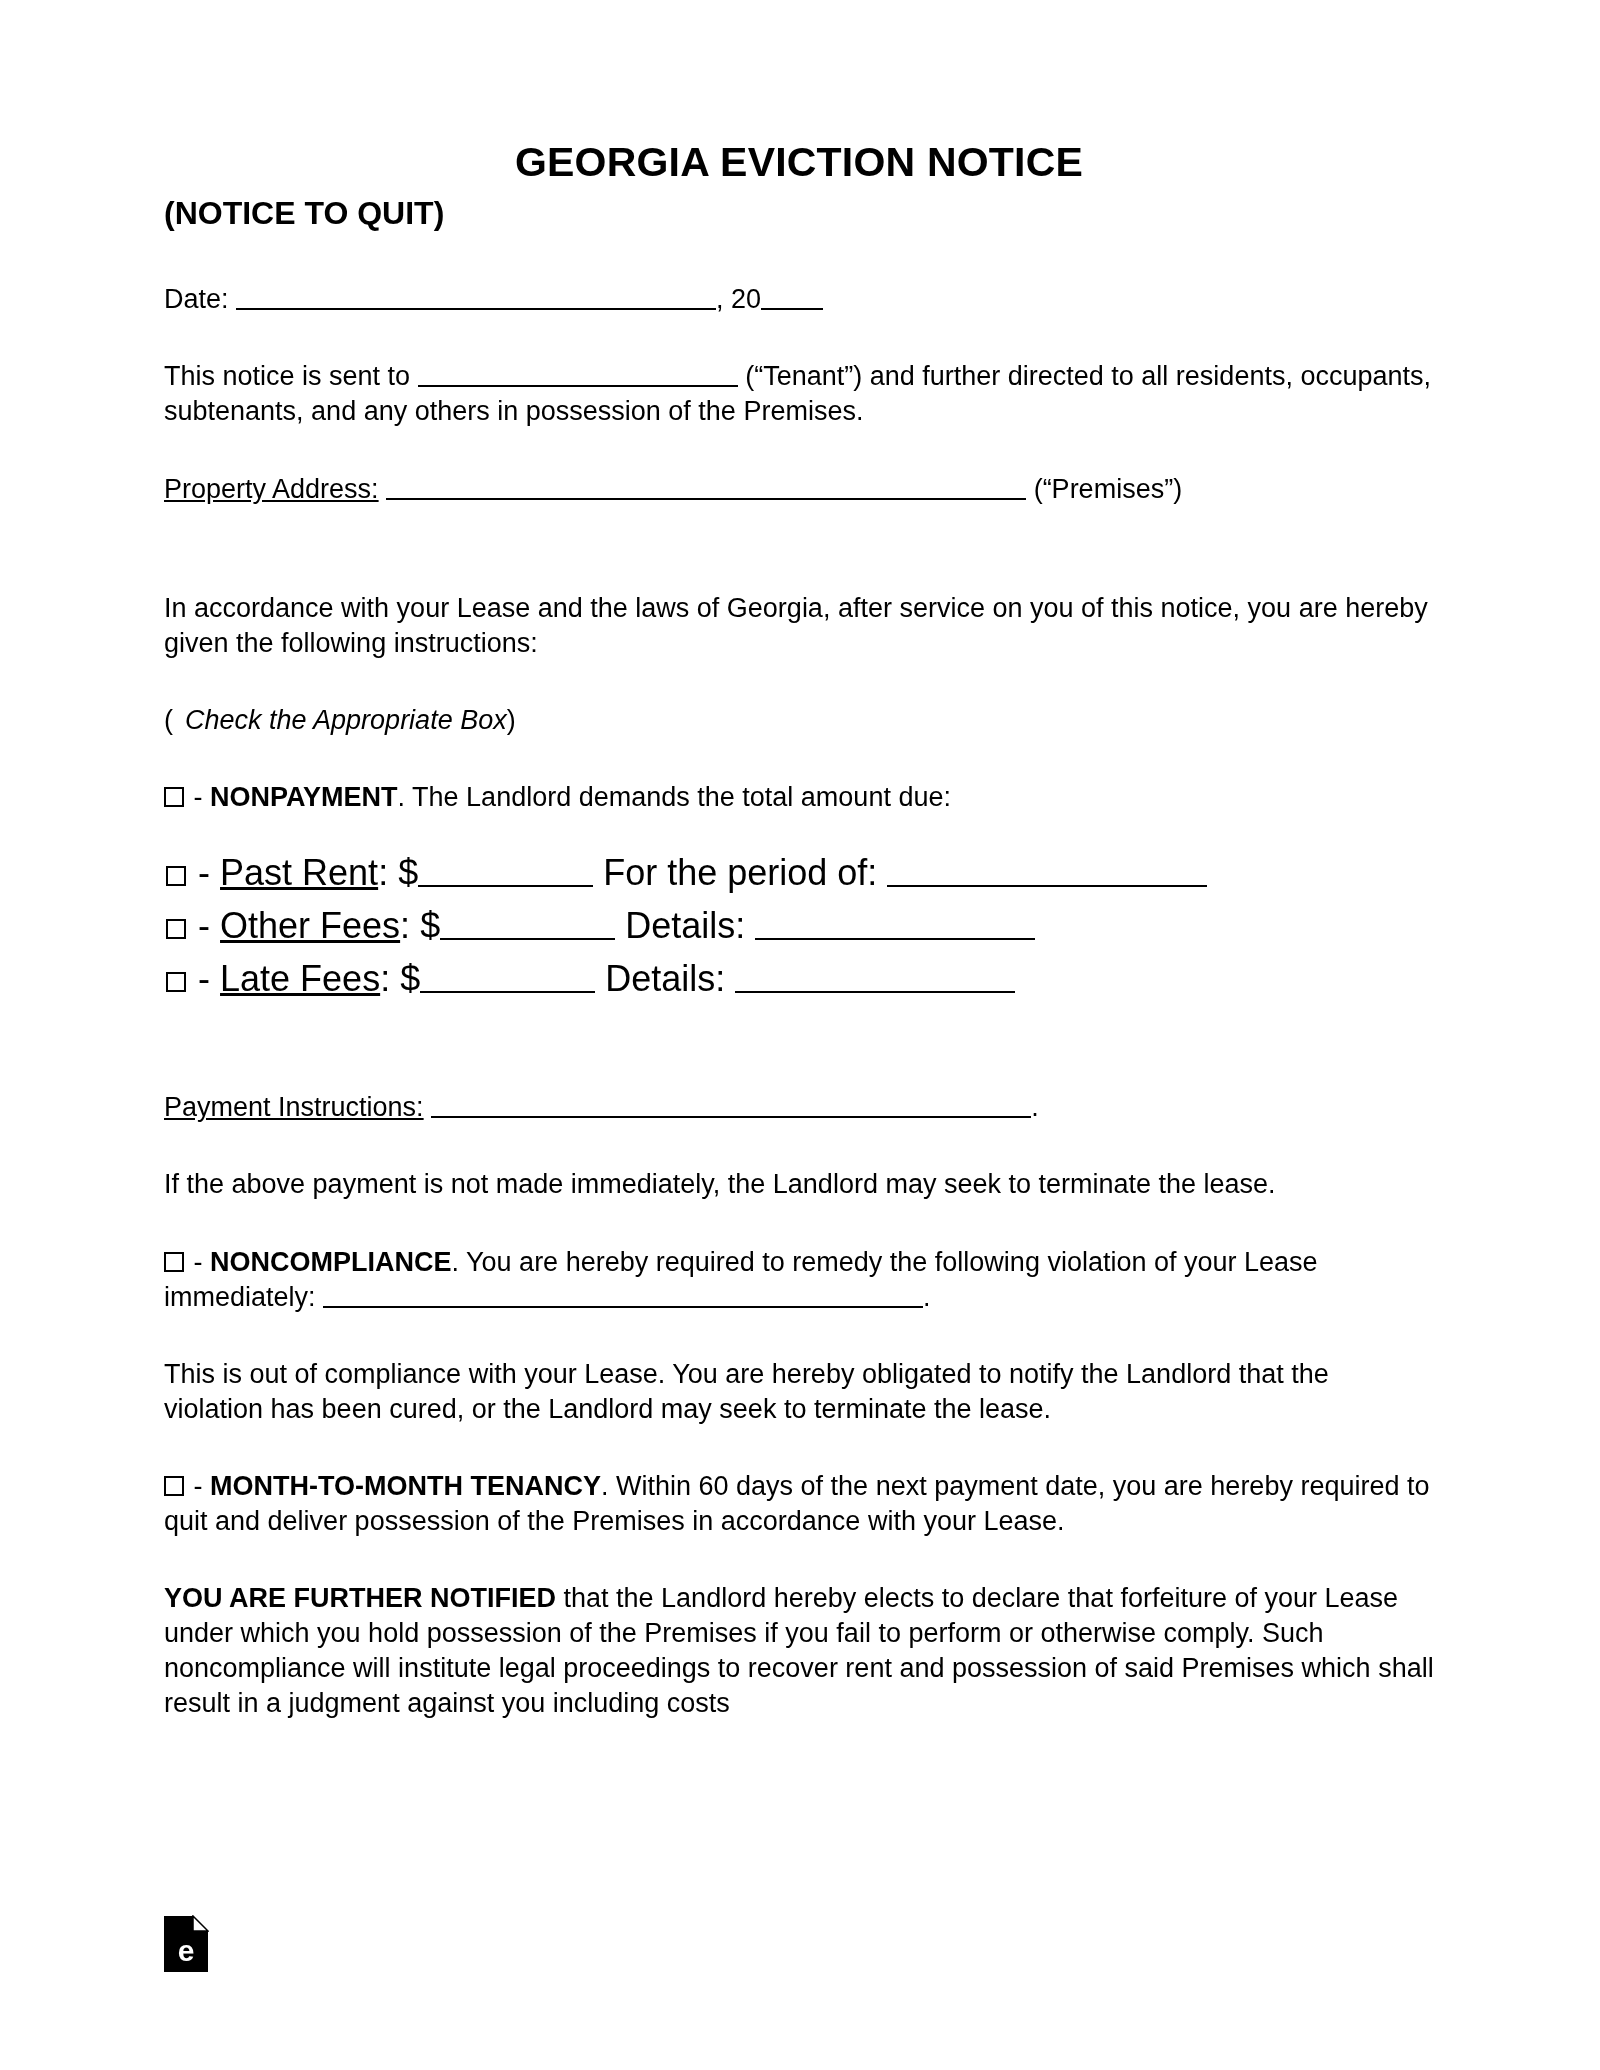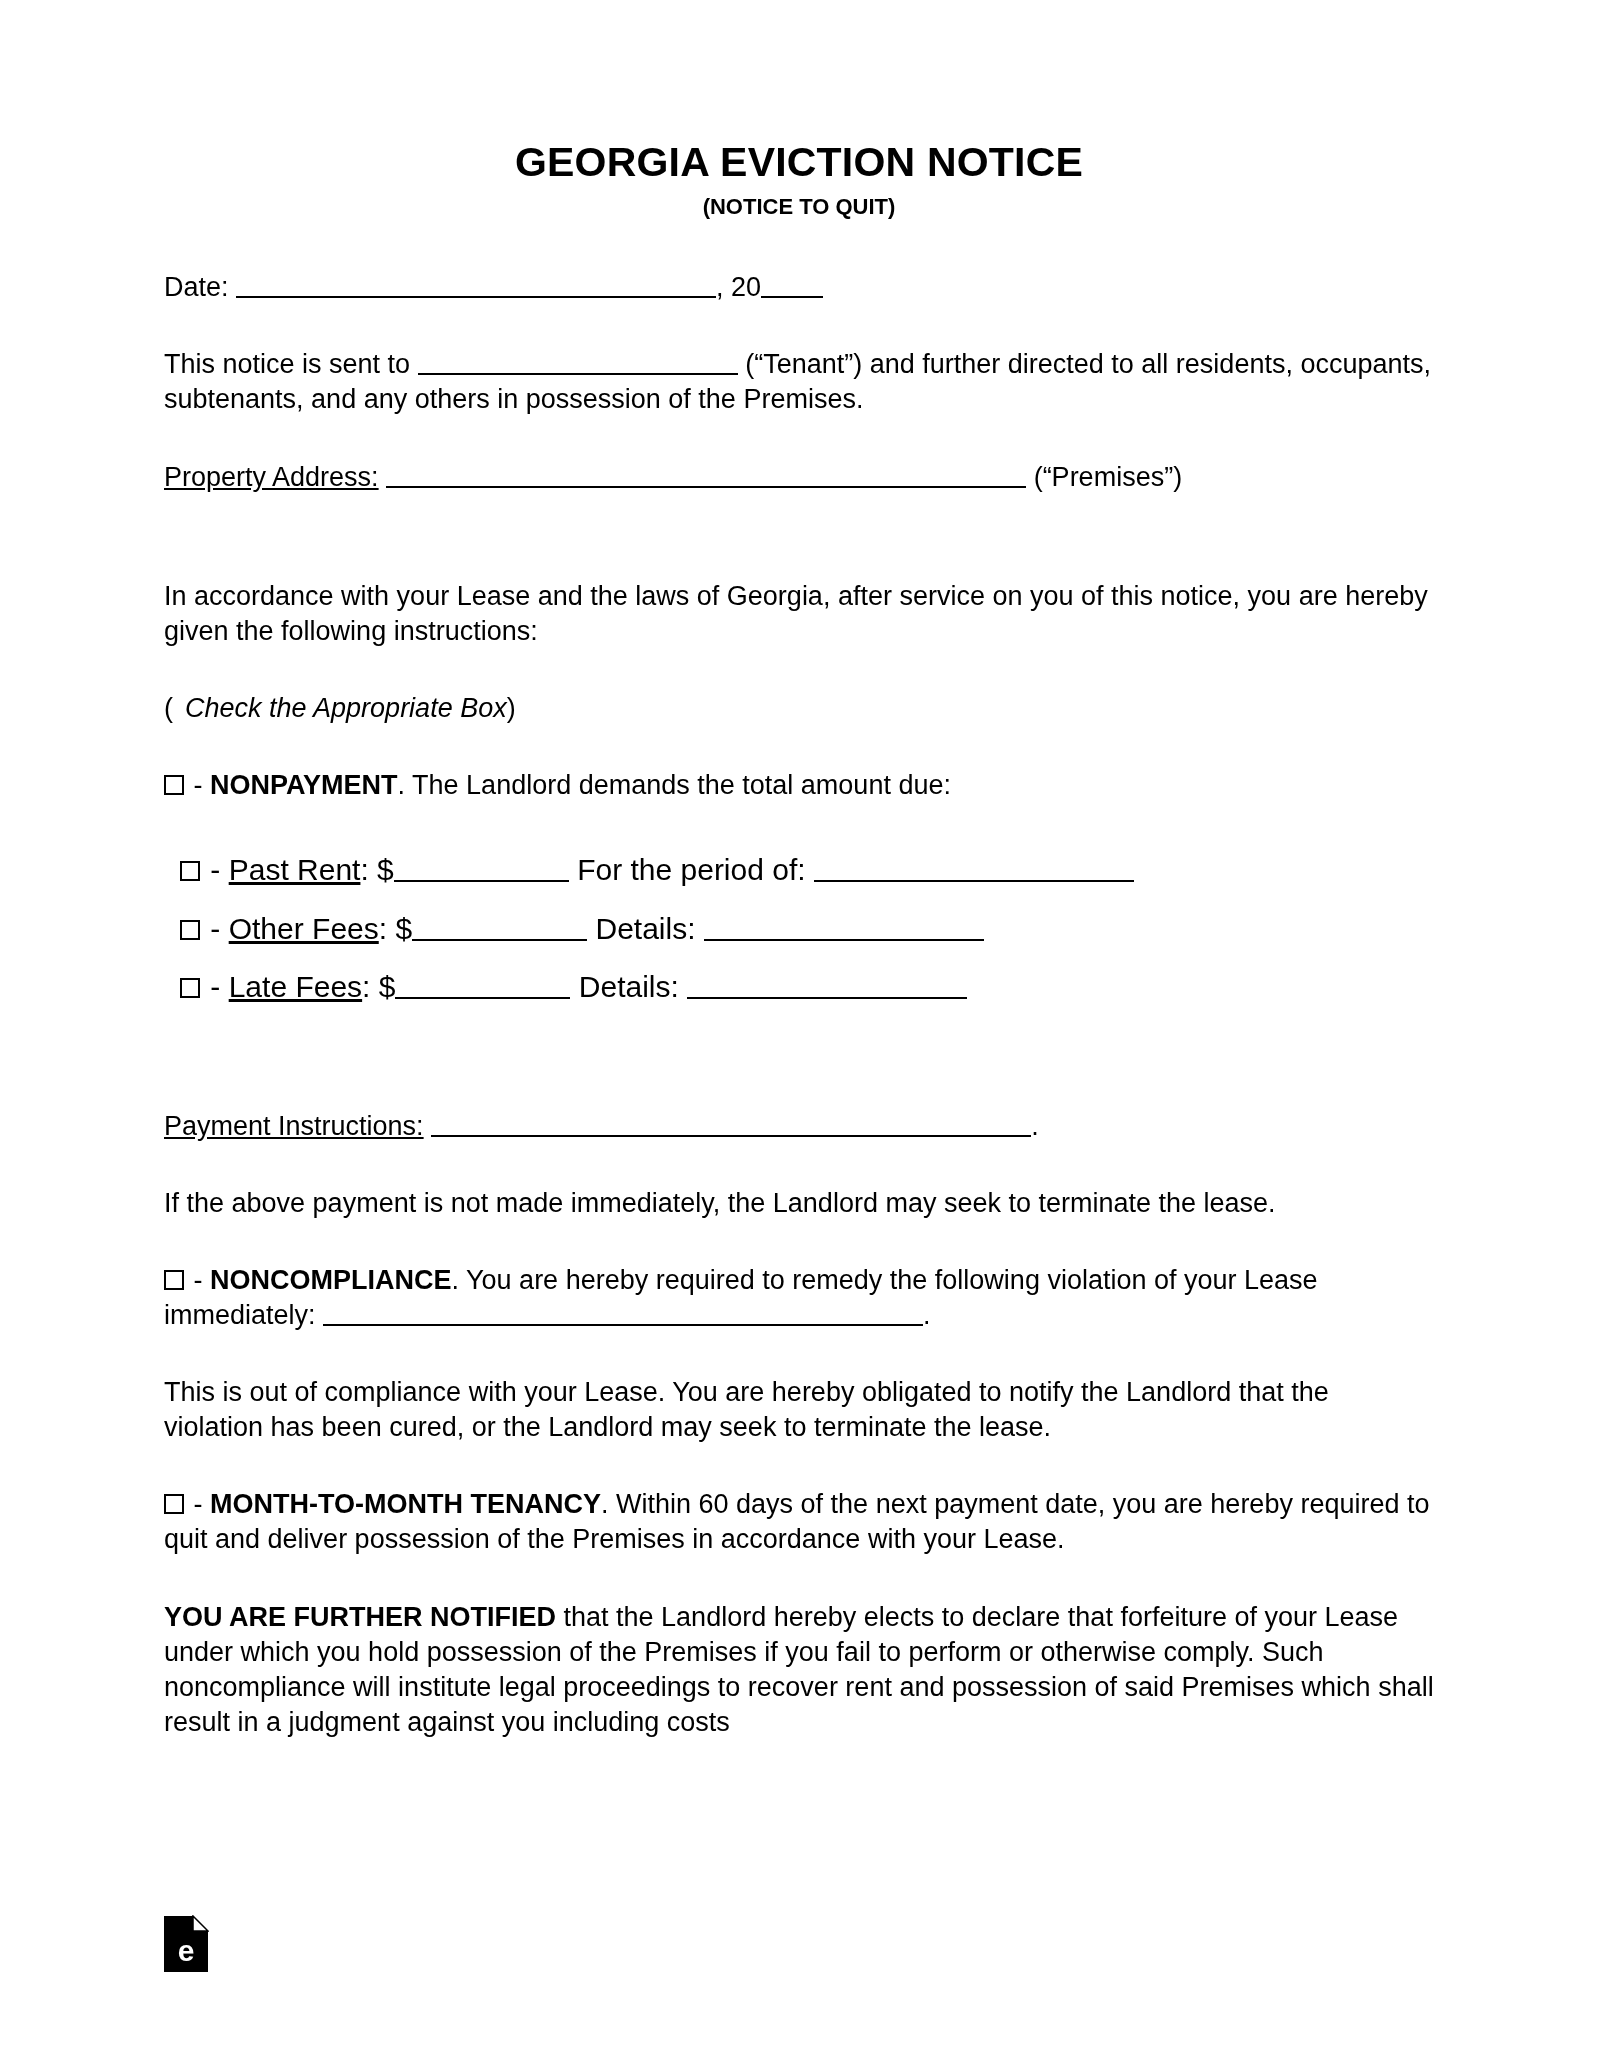--- a/index.html
+++ b/index.html
@@ -30,22 +30,22 @@
   }
   .doc-title {
     text-align: center;
     font-size: 41px;
     font-weight: bold;
     letter-spacing: 0.2px;
     line-height: 1.12;
     margin: 0;
   }
   .doc-subtitle {
-    text-align: center;
-    font-size: 22px;
+    text-align: left;
+    font-size: 32px;
     font-weight: bold;
     line-height: 1.2;
     margin: 8px 0 0 0;
   }
   p.para {
     font-size: 27px;
     line-height: 1.30;
     margin: 0;
     text-align: left;
   }
@@ -73,21 +73,21 @@
   .w-huge   { width: 640px; }
   .checkbox {
     display: inline-block;
     width: 20px;
     height: 20px;
     border: 2px solid #000;
     vertical-align: -1px;
     margin-right: 2px;
     box-sizing: border-box;
   }
-  .subline { font-size: 30px; line-height: 1.42; margin: 16px; white-space: nowrap; }
+  .subline { font-size: 36px; line-height: 1.42; margin: 2px; white-space: nowrap; }
   .logo {
     position: absolute;
     left: 163px;
     top: 1915px;
     width: 46px;
     height: 58px;
   }
 </style>
 </head>
 <body>

